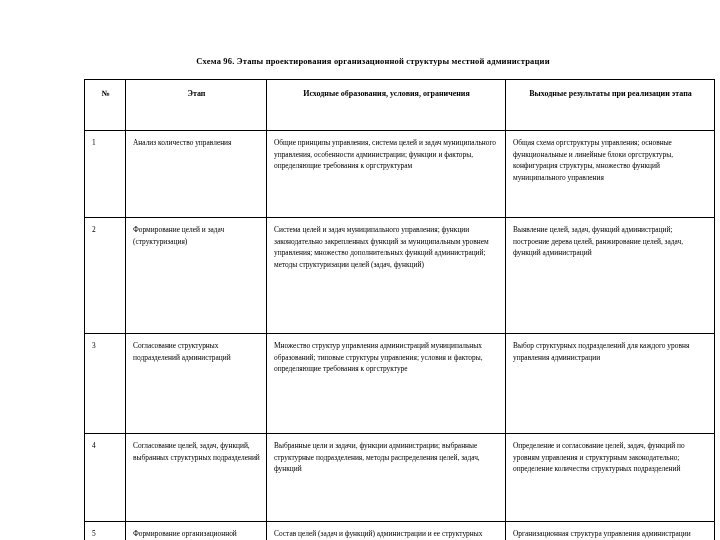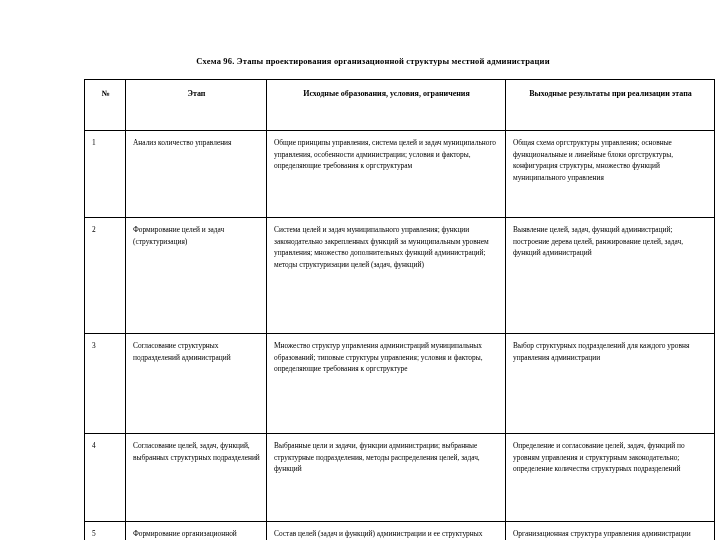--- a/index.html
+++ b/index.html
@@ -110,21 +110,21 @@
         <th class="col-num">№</th>
         <th class="col-stage">Этап</th>
         <th class="col-input">Исходные образования, условия, ограничения</th>
         <th class="col-output">Выходные результаты при реализации этапа</th>
       </tr>
     </thead>
     <tbody>
       <tr class="r1">
         <td class="col-num">1</td>
         <td class="col-stage">Анализ количество управления</td>
-        <td class="col-input">Общие принципы управления, система целей и задач муниципального управления, особенности администрации; условия и факторы, определяющие требования к оргструктурам</td>
+        <td class="col-input">Общие принципы управления, система целей и задач муниципального управления, особенности администрации; функции и факторы, определяющие требования к оргструктурам</td>
         <td class="col-output">Общая схема оргструктуры управления; основные функциональные и линейные блоки оргструктуры, конфигурация структуры, множество функций муниципального управления</td>
       </tr>
       <tr class="r2">
         <td class="col-num">2</td>
         <td class="col-stage">Формирование целей и задач (структуризация)</td>
         <td class="col-input">Система целей и задач муниципального управления; функции законодательно закрепленных функций за муниципальным уровнем управления; множество дополнительных функций администраций; методы структуризации целей (задач, функций)</td>
         <td class="col-output">Выявление целей, задач, функций администраций; построение дерева целей, ранжирование целей, задач, функций администраций</td>
       </tr>
       <tr class="r3">
         <td class="col-num">3</td>

